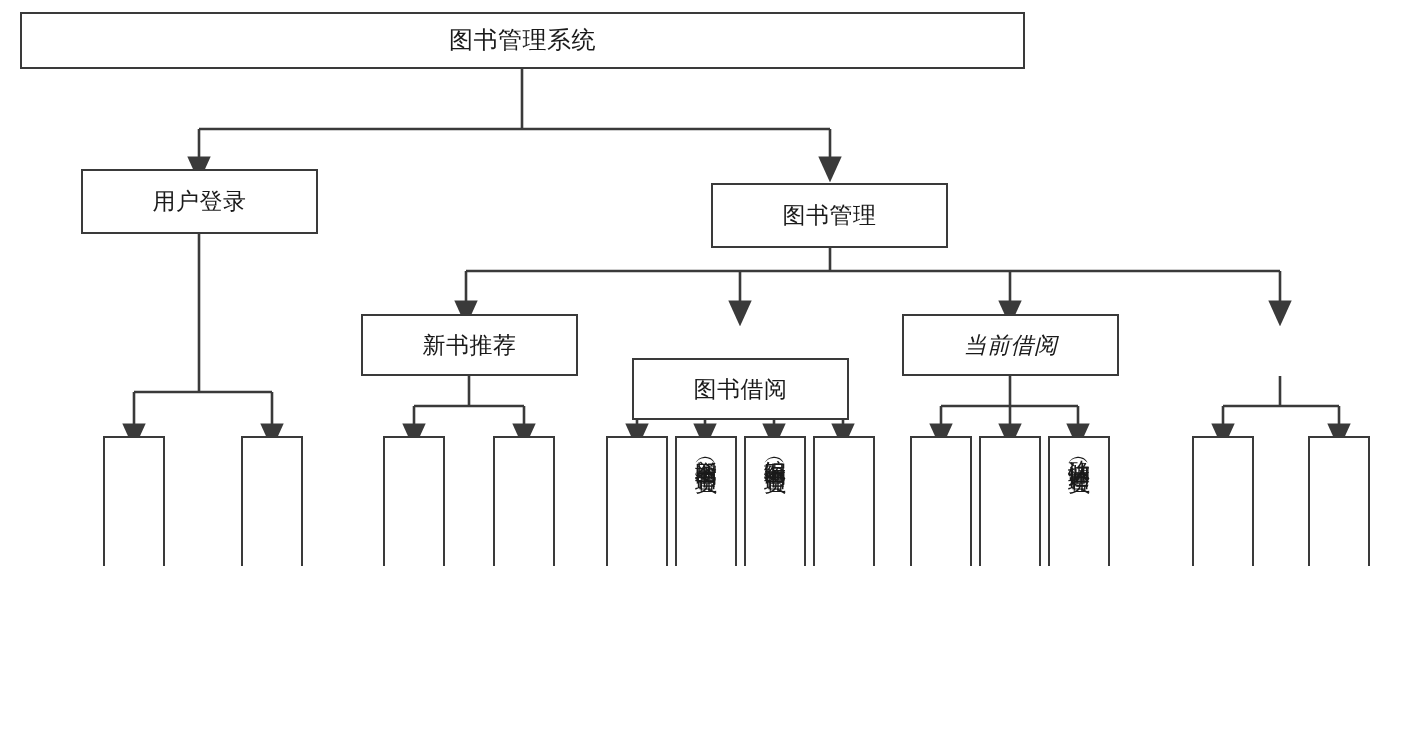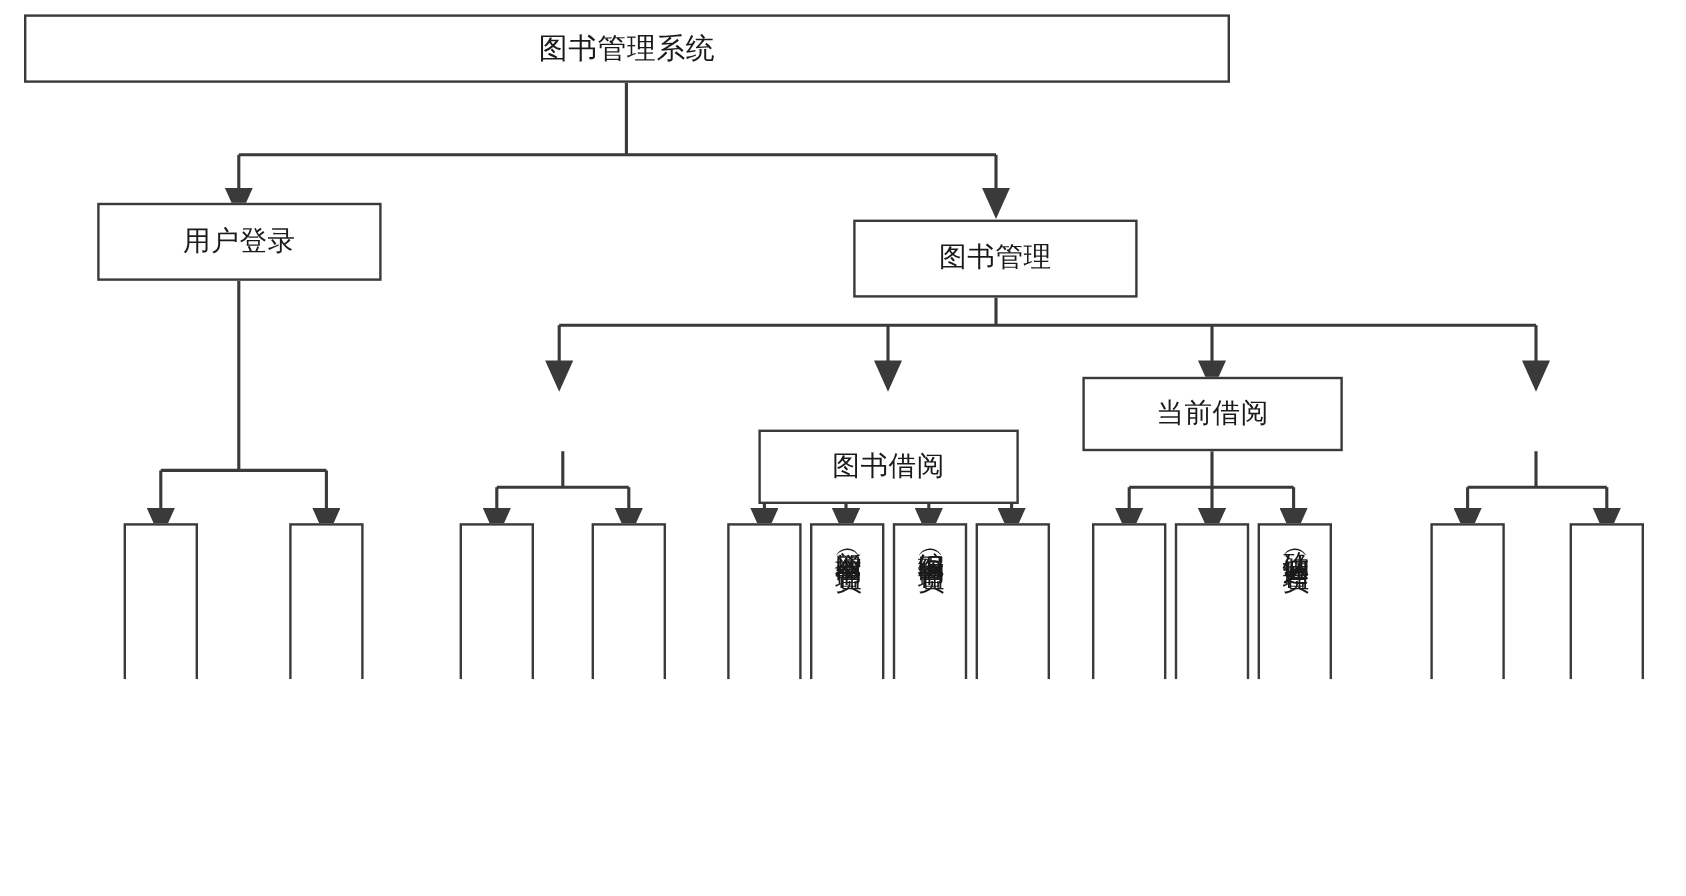--- a/index.html
+++ b/index.html
@@ -135,26 +135,29 @@
   </div>
 
   <div class="node node-h" style="left:81px; top:169px; width:237px; height:65px;">
     <span>用户登录</span>
   </div>
 
   <div class="node node-h" style="left:711px; top:169px; width:237px; height:65px;margin-top:14px;">
     <span>图书管理</span>
   </div>
 
+  <div class="node node-h" style="left:361px; top:314px; width:217px; height:62px;">
+    <span>新书推荐</span>
+  </div>
 
   <div class="node node-h" style="left:632px; top:314px; width:217px; height:62px;margin-top:44px;">
     <span>图书借阅</span>
   </div>
 
-  <div class="node node-h" style="left:902px; top:314px; width:217px; height:62px;">
+  <div class="node node-h" style="left:902px; top:314px; width:217px; height:62px;font-style:italic;">
     <span>当前借阅</span>
   </div>
 
 
   <div class="node node-v center" style="left:103px; top:436px; width:62px; height:299px;">
     <span class="vlabel">用户登录</span>
   </div>
 
   <div class="node node-v center" style="left:241px; top:436px; width:62px; height:299px;">
     <span class="vlabel">注销登录</span>

